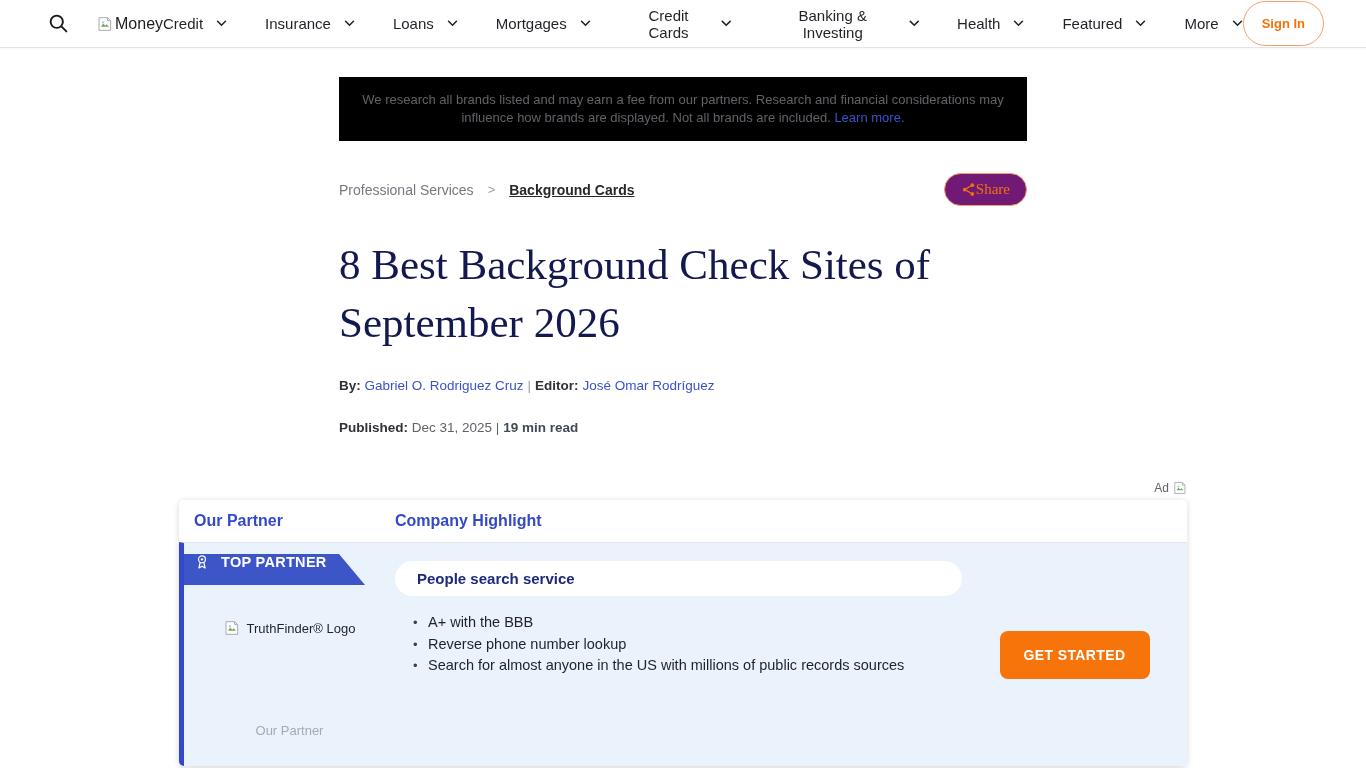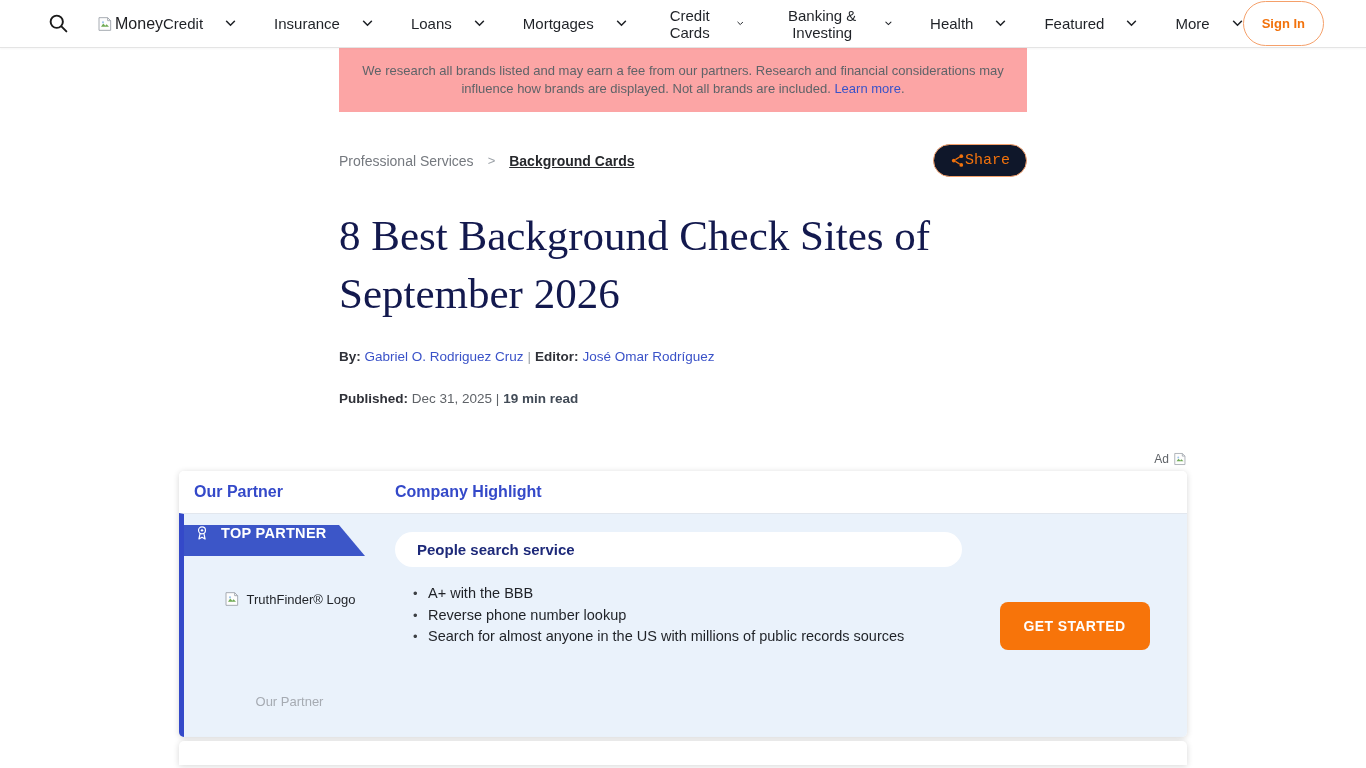--- a/index.html
+++ b/index.html
@@ -6,38 +6,38 @@
   html,body { width:1366px; height:768px; overflow:hidden; background:#fff;
     font-family:"Liberation Sans", sans-serif; }
 
   
   .topnav { height:48px; background:#fff; border-bottom:1px solid #e4e4e4;
     box-shadow:0 1px 2px rgba(0,0,0,.04); display:flex; align-items:center;
     padding:0 42px 0 48px; position:relative; z-index:5; }
   .search-btn { background:none; border:none; cursor:pointer; display:flex; align-items:center; }
   .logo { display:flex; align-items:center; gap:2px; margin-left:28px; font-size:16px; color:#202124; }
   .nav-items { flex:1; display:flex; justify-content:center; gap:38px; }
-  .nav-item { display:flex; align-items:center; gap:22px; font-size:15px; color:#1f2227;
+  .nav-item { display:flex; align-items:center; gap:13px; font-size:15px; color:#1f2227;
     background:none; border:none; cursor:pointer; font-family:inherit; }
   .signin-btn { border:1.5px solid #f5a06a; color:#f2720c; background:#fff; font-weight:bold;
     font-size:13px; border-radius:999px; padding:14px 18px; cursor:pointer; font-family:inherit; }
 
   
   .content-col { width:688px; margin-left:339px; }
-  .disclaimer { background:#fca5a5; color:#5f6368; font-size:13px;
+  .disclaimer { margin-top:29px; background:#000000; color:#5f6368; font-size:13px;
     line-height:18px; text-align:center; padding:14px 18px; }
   .disclaimer a { color:#3a52c8; text-decoration:none; }
 
   .crumb-row { margin-top:32px; display:flex; align-items:center; justify-content:space-between; }
   .breadcrumb { display:flex; align-items:center; gap:14px; font-size:14px; }
   .crumb-section { color:#75797f; text-decoration:none; }
   .crumb-sep { color:#9aa0a6; font-size:13px; }
   .crumb-current { color:#26282c; font-weight:bold; text-decoration:underline; }
-  .share-btn { display:flex; align-items:center; gap:0; border:1.5px solid #f5a06a; background:#0f172a;
-    color:#f2720c; font-size:15px; border-radius:999px; padding:7px 16px; cursor:pointer; font-family:Liberation Mono, monospace; }
+  .share-btn { display:flex; align-items:center; gap:0; border:1.5px solid #f5a06a; background:#701a75;
+    color:#f2720c; font-size:15px; border-radius:999px; padding:7px 16px; cursor:pointer; font-family:Liberation Serif, serif; }
 
   .page-title { margin-top:30px; font-family:"Liberation Serif", serif; font-weight:normal;
     font-size:43px; line-height:58px; color:#13194e; }
 
   .byline { margin-top:26px; font-size:13.5px; color:#2f3138; line-height:16px; }
   .byline b { font-weight:bold; }
   .byline a { color:#3a52c8; text-decoration:none; }
   .byline .pipe { color:#9aa0a6; padding:0 4px; }
   .publine { margin-top:26px; font-size:13.5px; color:#5f6368; }
   .publine b { color:#2f3138; }

